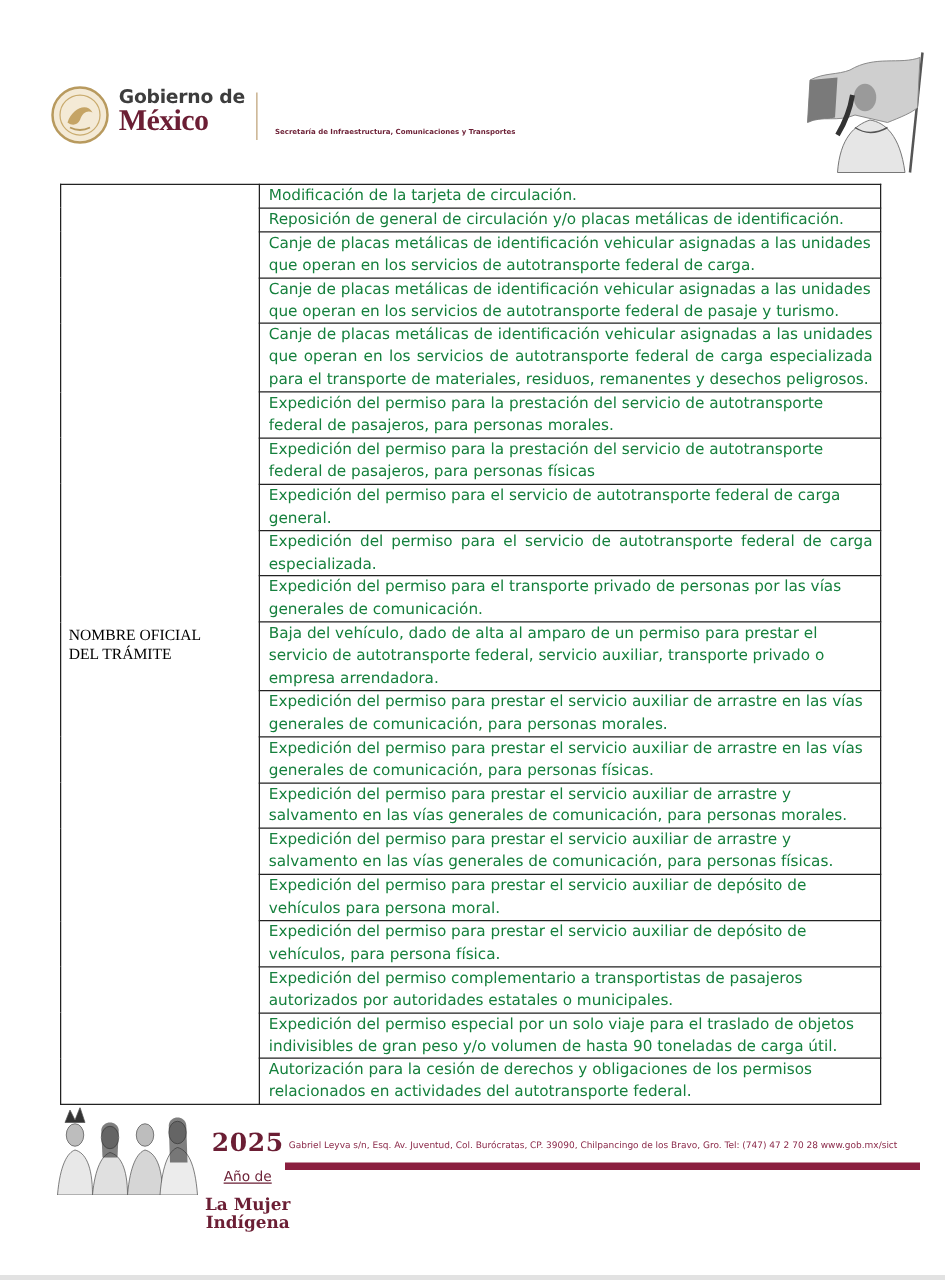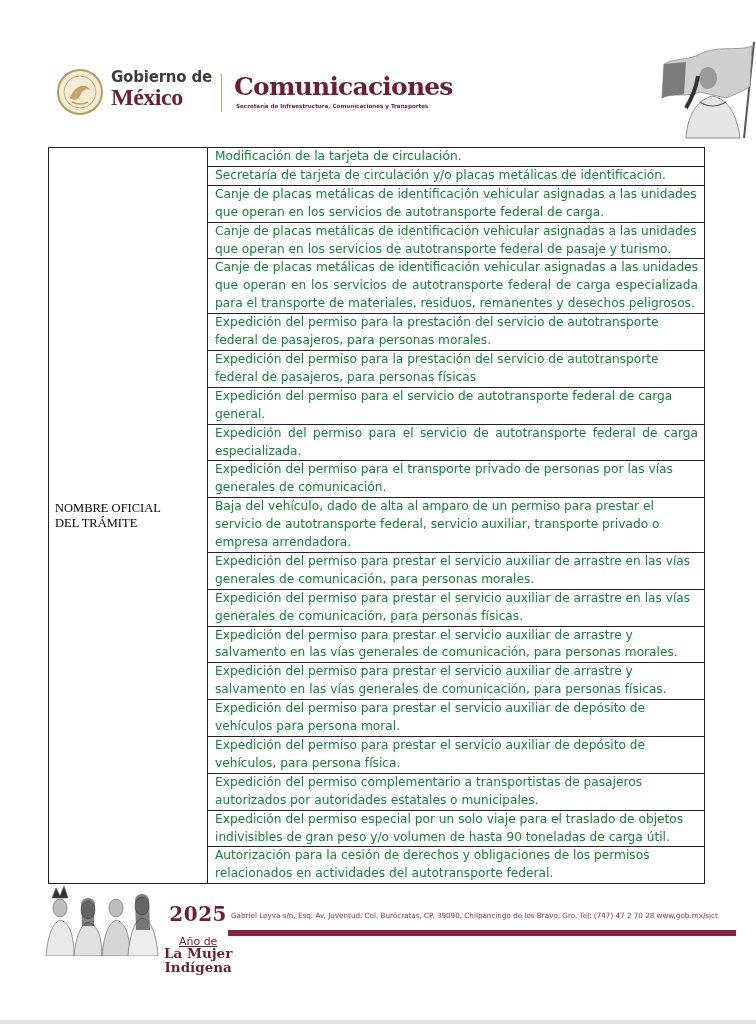--- a/index.html
+++ b/index.html
@@ -1,20 +1,20 @@
 <!DOCTYPE html>
 <html><head>
 <meta charset="utf-8">
 <style>
   html, body { margin: 0; padding: 0; }
   body {
     width: 756px; height: 1024px; background: #ffffff; position: relative; overflow: hidden;
     font-family: "DejaVu Sans", sans-serif; color: #222;
   }
-  .header { position: absolute; left: 16px; top: 0; width: 676px; height: 145px; }
+  .header { position: absolute; left: 0; top: 0; width: 676px; height: 145px; }
   .seal { position: absolute; left: 40px; top: 68px; width: 48px; height: 48px; }
   .gob-text { position: absolute; left: 95px; top: 70px; color: #6b1e34; line-height: 1; }
   .gob-line1 { font-family: "DejaVu Sans", sans-serif; font-size: 15px; font-weight: bold; color: #3d3d3d; letter-spacing: -0.2px; }
   .gob-line2 { font-family: Liberation Serif, serif; font-size: 24px; font-weight: bold; color: #6b1e34; margin-top: 0; letter-spacing: -0.5px; }
   .header-divider { position: absolute; left: 205px; top: 74px; width: 1px; height: 38px; background: #bfa37a; }
   .sict-title { position: absolute; left: 218px; top: 74px; font-family: "DejaVu Serif", serif; font-weight: bold; font-size: 25px; color: #6b1e34; letter-spacing: -0.8px; line-height: 1; }
   .sict-sub { position: absolute; left: 220px; top: 103px; font-size: 5.6px; font-weight: bold; color: #6b1e34; white-space: nowrap; }
   .hero-figure { position: absolute; left: 640px; top: 38px; width: 110px; height: 102px; }
 
   table.tramite {
@@ -28,42 +28,41 @@
   }
   td.item-cell {
     font-size: 12.2px; line-height: 17.9px; padding: 0 6px 0 7px; color: #15803d;
   }
   td.item-cell.justify { text-align: justify; }
 
   .footer-figures { position: absolute; left: 42px; top: 886px; width: 118px; height: 70px; }
   .year-block { position: absolute; left: 164px; top: 904px; color: #6b1e34; text-align: center; line-height: 1; }
   .year { font-family: "DejaVu Serif", serif; font-size: 20px; font-weight: bold; letter-spacing: 0.5px; text-align: center; }
   .anio { font-size: 11px; margin-top: 12px; text-decoration: underline; }
-  .mujer { font-family: "DejaVu Serif", serif; font-size: 13.5px; font-weight: bold; margin-top: 0px; }
+  .mujer { font-family: "DejaVu Serif", serif; font-size: 13.5px; font-weight: bold; margin-top: 11px; }
   .indigena { font-family: "DejaVu Serif", serif; font-size: 13.5px; font-weight: bold; }
   .address { position: absolute; left: 231px; top: 911px; font-size: 7.2px; color: #8b2a4a; white-space: nowrap; }
   .footer-bar { position: absolute; left: 228px; top: 930px; width: 508px; height: 6px; background: #8b1f3f; }
   .bottom-strip { position: absolute; left: 0; top: 1020px; width: 756px; height: 4px; background: #e2e2e2; }
 </style>
 </head>
 <body>
 
 <div class="header">
   <svg class="seal" viewBox="0 0 48 48">
     <circle cx="24" cy="24" r="22" fill="#f4ead6" stroke="#b89a5e" stroke-width="2"></circle>
     <circle cx="24" cy="24" r="16" fill="none" stroke="#c9ab6e" stroke-width="1"></circle>
     <path d="M14 30 C18 18, 30 14, 34 22 C30 20, 26 22, 24 28 C22 32, 18 33, 14 30 Z" fill="#c5a465"></path>
     <path d="M16 34 Q24 38 32 34" stroke="#b89a5e" stroke-width="1.5" fill="none"></path>
   </svg>
   <div class="gob-text">
     <div class="gob-line1">Gobierno de</div>
     <div class="gob-line2">México</div>
   </div>
   <div class="header-divider"></div>
-  <div class="sict-title">Comunicaciones</div>
   <div class="sict-sub">Secretaría de Infraestructura, Comunicaciones y Transportes</div>
   <svg class="hero-figure" viewBox="0 0 110 102">
     <line x1="98" y1="4" x2="88" y2="100" stroke="#555" stroke-width="2"></line>
     <path d="M96 8 C80 14, 60 6, 40 18 C30 22, 20 20, 8 26 L6 60 C18 54, 30 60, 44 54 L70 60 C80 56, 90 52, 94 48 Z" fill="#cfcfcf" stroke="#8a8a8a" stroke-width="0.8"></path>
     <path d="M8 26 L6 60 C14 56, 20 58, 28 56 L30 24 Z" fill="#7a7a7a"></path>
     <ellipse cx="52" cy="40" rx="9" ry="11" fill="#9a9a9a"></ellipse>
     <path d="M42 38 C40 50, 36 60, 30 70" stroke="#333" stroke-width="4" fill="none"></path>
     <path d="M30 100 C32 72, 44 62, 56 58 C68 60, 80 70, 84 100 Z" fill="#e6e6e6" stroke="#777" stroke-width="0.8"></path>
     <path d="M44 64 Q56 72 70 64" stroke="#555" stroke-width="1.2" fill="none"></path>
   </svg>
@@ -72,21 +71,21 @@
 <table class="tramite">
   <tbody>
     <tr>
       <td class="label-cell" rowspan="20">
         <div>NOMBRE OFICIAL</div>
         <div>DEL TRÁMITE</div>
       </td>
       <td class="item-cell">Modificación de la tarjeta de circulación.</td>
     </tr>
     <tr>
-        <td class="item-cell">Secretaría de tarjeta de circulación y/o placas metálicas de identificación.</td>
+        <td class="item-cell">Reposición de general de circulación y/o placas metálicas de identificación.</td>
       </tr>
     <tr>
         <td class="item-cell">Canje de placas metálicas de identificación vehicular asignadas a las unidades que operan en los servicios de autotransporte federal de carga.</td>
       </tr>
     <tr>
         <td class="item-cell">Canje de placas metálicas de identificación vehicular asignadas a las unidades que operan en los servicios de autotransporte federal de pasaje y turismo.</td>
       </tr>
     <tr>
         <td class="item-cell justify">Canje de placas metálicas de identificación vehicular asignadas a las unidades que operan en los servicios de autotransporte federal de carga especializada para el transporte de materiales, residuos, remanentes y desechos peligrosos.</td>
       </tr>

